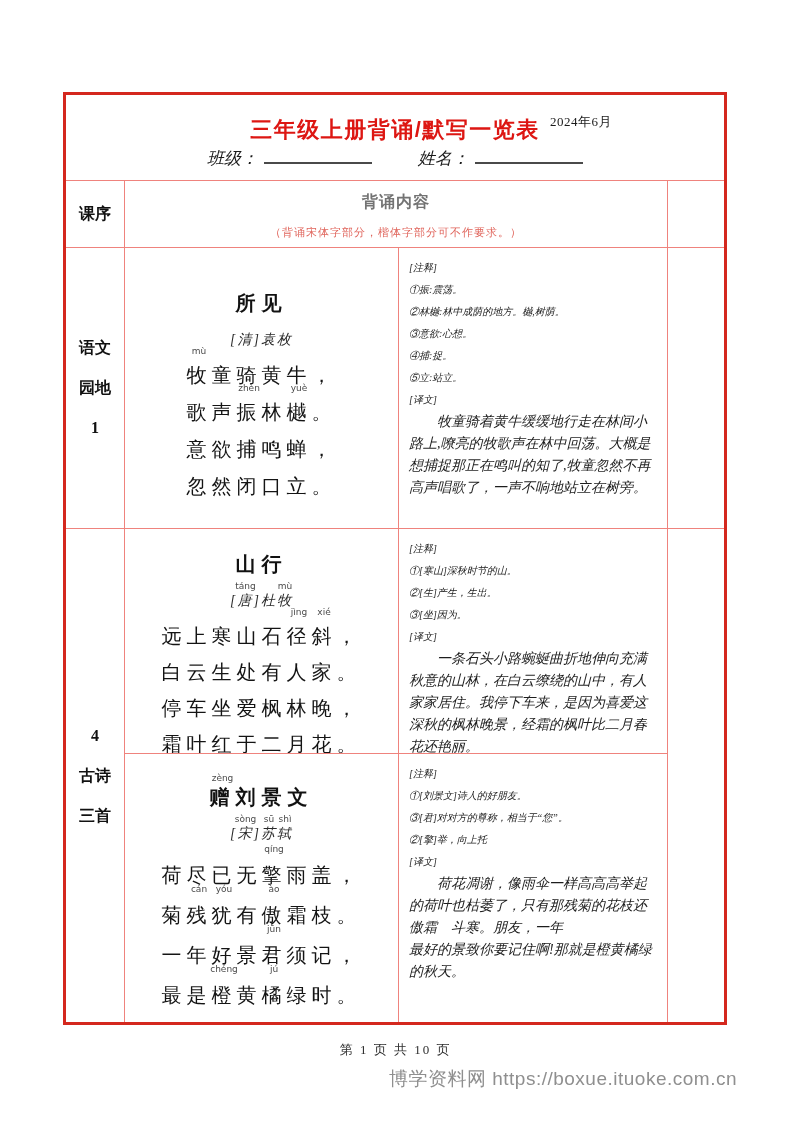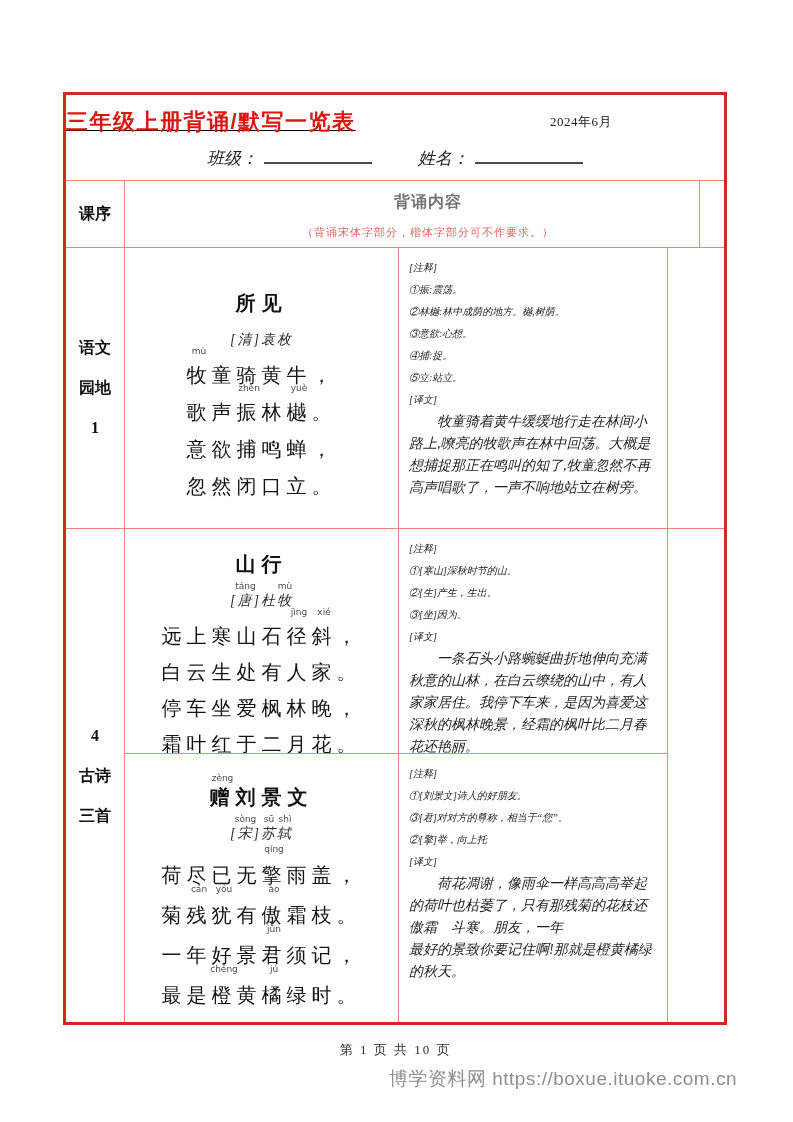--- a/index.html
+++ b/index.html
@@ -14,30 +14,30 @@
   html,body{margin:0;padding:0;}
   body{width:793px;height:1122px;background:#ffffff;font-family:var(--serif);}
   .sheet{position:relative;width:793px;height:1122px;background:#fff;overflow:hidden;}
 
   
   .table{position:absolute;left:63px;top:92px;width:664px;height:933px;
          border:3px solid var(--outer);background:#fff;display:flex;flex-direction:column;}
 
   
   .t-head{height:85px;position:relative;flex:none;}
-  .title-line{padding-top:12px;text-decoration:underline;}
+  .title-line{text-align:center;padding-top:20px;}
   .main-title{font-family:var(--sans);font-weight:bold;font-size:22px;color:var(--red);letter-spacing:1.5px;}
   .date{position:absolute;right:112px;top:18px;font-family:var(--serif);font-size:13px;color:#1a1a1a;letter-spacing:.5px;}
   .class-line{position:absolute;top:52px;left:0;width:100%;text-align:center;font-size:17px;color:#1a1a1a;}
   .kai{font-family:var(--serif);font-style:italic;}
   .blank{display:inline-block;width:108px;height:13px;border-bottom:2px solid #4a4a4a;margin-left:6px;}
   .blank1{margin-right:46px;}
 
   
-  .h-row{height:67px;border-top:1px solid var(--grid);display:flex;flex:none;gap:32px;}
+  .h-row{height:67px;border-top:1px solid var(--grid);display:flex;flex:none;}
   .h-lesson{width:59px;border-right:1px solid var(--grid);display:flex;align-items:center;justify-content:center;
             font-family:var(--sans);font-weight:bold;font-size:16px;color:#111;}
   .h-content{width:543px;border-right:1px solid var(--grid);text-align:center;}
   .h-content-label{margin-top:11px;font-family:var(--sans);font-weight:bold;font-size:16px;letter-spacing:1px;color:#737373;}
   .h-content-note{margin-top:12px;font-size:11px;color:var(--notered);letter-spacing:1px;}
   .h-sign{flex:1;text-align:center;padding-top:8px;font-family:var(--sans);font-weight:bold;font-size:15px;color:#111;}
   .sign-line{line-height:30px;}
 
   
   .row{display:flex;border-top:1px solid var(--grid);}

